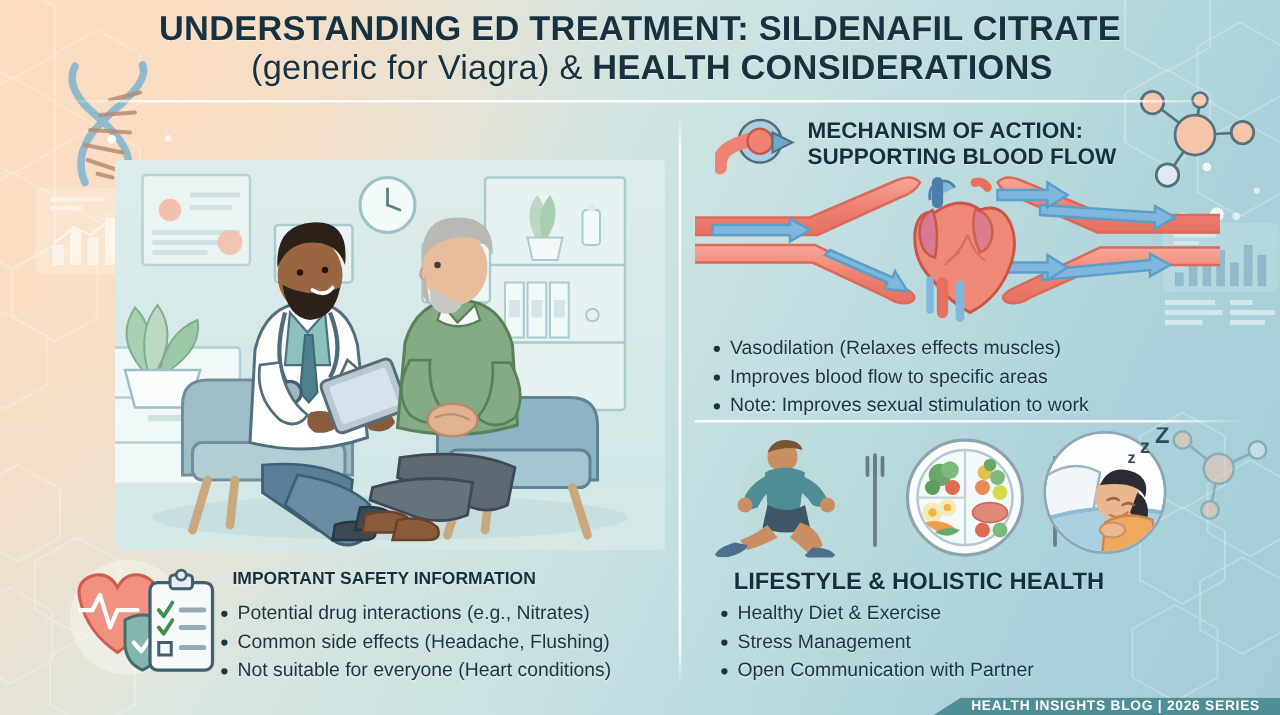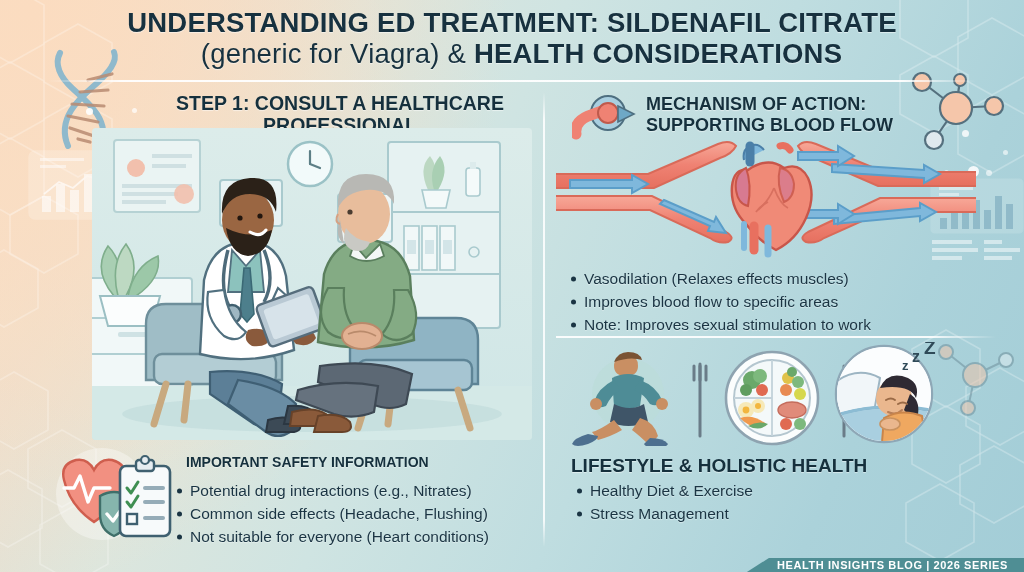--- a/index.html
+++ b/index.html
@@ -40,21 +40,21 @@
     background:linear-gradient(90deg,rgba(255,255,255,.9) 0%,rgba(255,255,255,.9) 85%,rgba(255,255,255,0) 100%);}
 
   
   .sec-head{
     color:#15303d;font-weight:bold;line-height:1.14;
     text-shadow:0 1px 1px rgba(255,255,255,.5);
   }
   #step1-head{position:absolute;left:150px;top:92px;width:380px;text-align:center;font-size:19.5px;}
   #moa-head{position:absolute;left:646px;top:94px;width:300px;font-size:18px;text-align:left;}
   #safety-head{position:absolute;left:186px;top:455px;font-size:14px;}
-  #life-head{position:absolute;left:571px;top:455px;font-size:19px;}
+  #life-head{position:absolute;left:587px;top:455px;font-size:19px;}
 
   
   ul.bul{list-style:none;margin:0;padding:0;}
   ul.bul li{
     position:relative;padding-left:14px;color:#1a3443;
     text-shadow:0 1px 1px rgba(255,255,255,.45);
   }
   ul.bul li:before{
     content:"";position:absolute;left:1px;top:50%;transform:translateY(-50%);
     width:5px;height:5px;border-radius:50%;background:#1a3443;
@@ -209,21 +209,20 @@
   <div class="dot" style="left:1003px;top:150px;width:5px;height:5px;opacity:.6"></div>
 
   <div class="title-block">
     <div class="title-line t1">UNDERSTANDING ED TREATMENT: SILDENAFIL CITRATE</div>
     <div class="title-line t2"><span>(generic for Viagra) </span><span>&amp; </span><b>HEALTH CONSIDERATIONS</b></div>
   </div>
   <div class="title-rule"></div>
   <div class="v-divider"></div>
   <div class="h-divider-right"></div>
 
-  <div id="step1-head" class="sec-head">STEP 1: CONSULT A HEALTHCARE PROFESSIONAL</div>
 
   <svg class="scene" id="consult-scene" viewBox="0 0 440 312">
     <defs>
       <linearGradient id="roomg" x1="0" y1="0" x2="0" y2="1">
         <stop offset="0" stop-color="#dcecea"></stop>
           <stop offset="1" stop-color="#cfe6e6"></stop>
       </linearGradient>
       <clipPath id="rclip">
           <rect x="0" y="0" width="440" height="312" rx="4"></rect>
         </clipPath>
@@ -561,19 +560,20 @@
   <ul class="bul" id="safety-list">
     <li><b></b><span>Potential drug interactions (e.g., Nitrates)</span></li>
     <li><b></b><span>Common side effects (Headache, Flushing)</span></li>
     <li><b></b><span>Not suitable for everyone (Heart conditions)</span></li>
   </ul>
 
   <div id="life-head" class="sec-head">LIFESTYLE &amp; HOLISTIC HEALTH</div>
   <ul class="bul" id="life-list">
     <li><b></b><span>Healthy Diet &amp; Exercise</span></li>
     <li><b></b><span>Stress Management</span></li>
+    <li><b></b><span>Open Communication with Partner</span></li>
   </ul>
 
   <div id="footer-badge">
     <span>HEALTH INSIGHTS BLOG | 2026 SERIES</span>
   </div>
 
 </div>
 
 </body></html>

